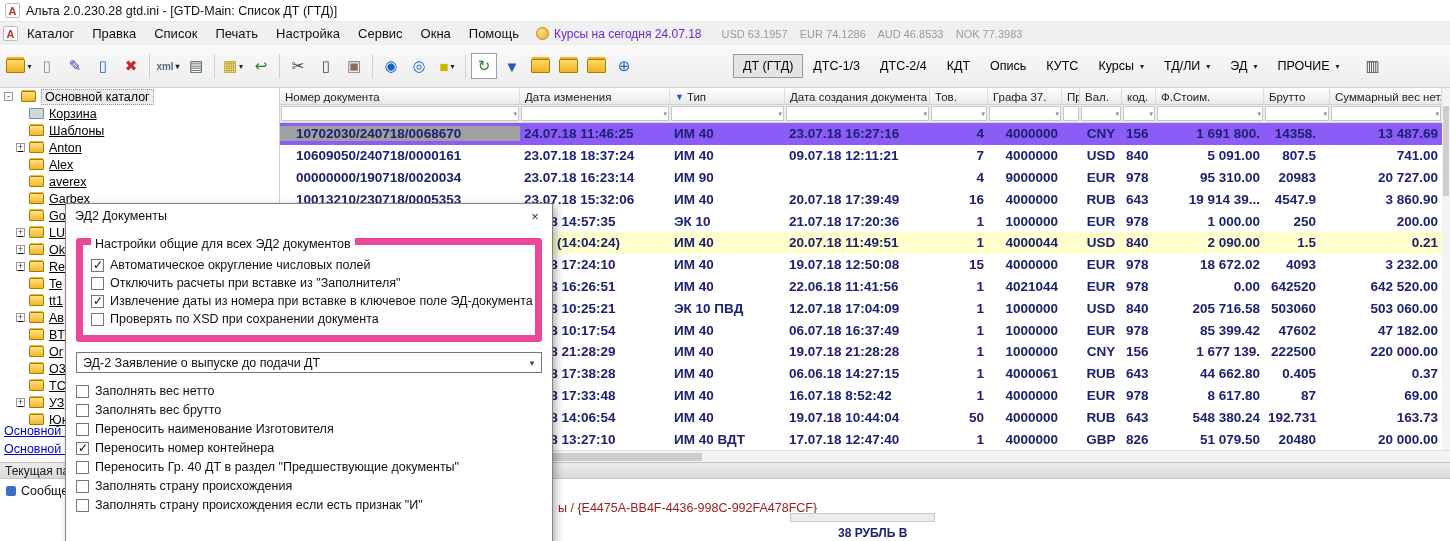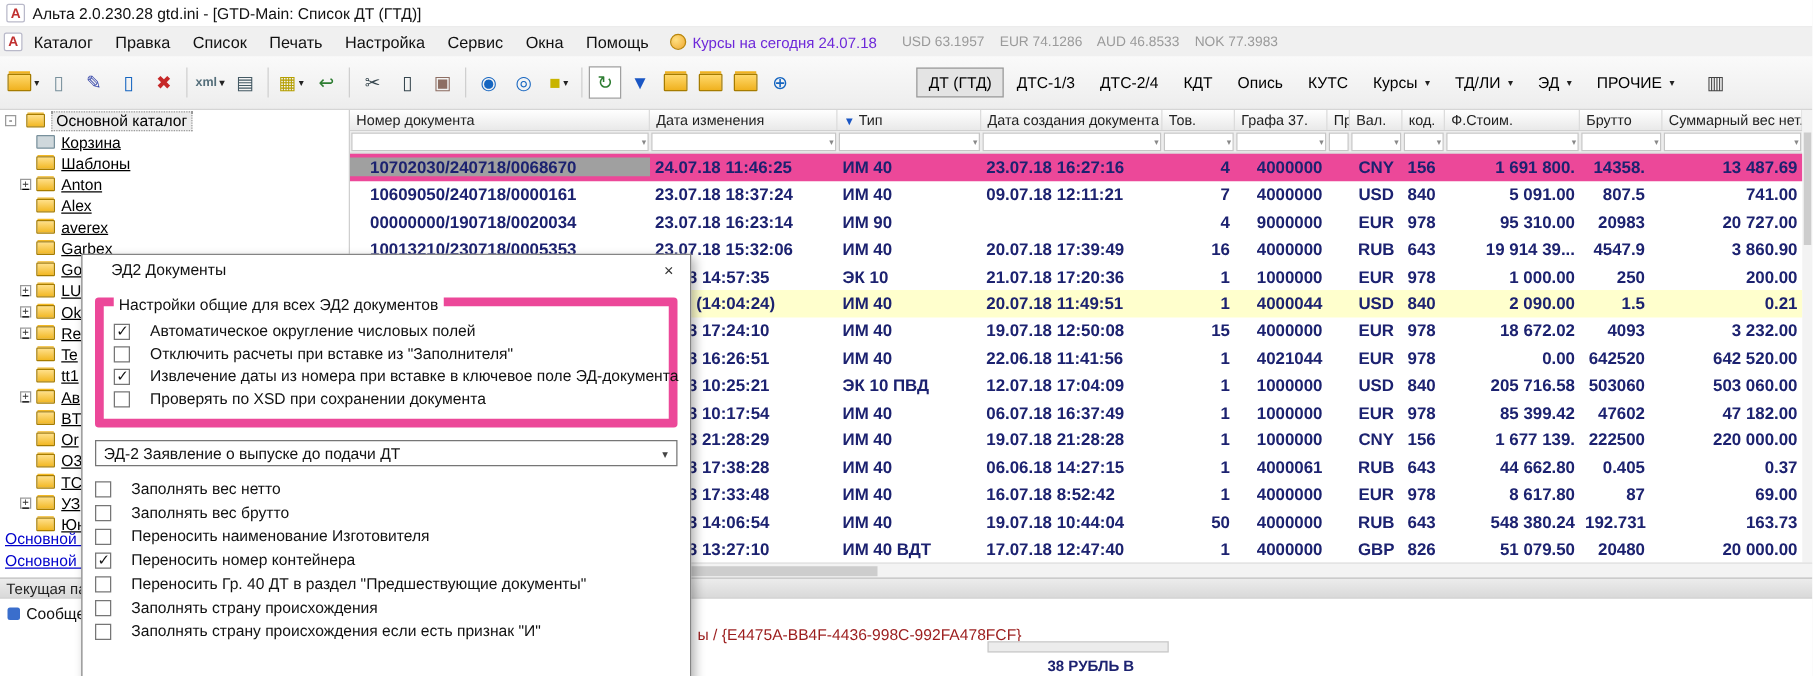--- a/index.html
+++ b/index.html
@@ -53,21 +53,21 @@
   .grid-panel{position:absolute;left:280px;top:88px;width:1162px;height:362px;background:#fff;overflow:hidden;}
   .ghead{display:flex;height:17px;background:linear-gradient(#ffffff,#e9e9e9);border-bottom:1px solid #d0d0d0;font-size:11.5px;color:#222;}
   .hc{flex:none;border-right:1px solid #dcdcdc;padding:2px 0 0 5px;white-space:nowrap;overflow:hidden;display:flex;align-items:center;gap:3px;}
   .sort-icon{color:#1a56c4;font-size:9px;}
   .gfilter{display:flex;height:18px;background:#ededed;border-bottom:1px solid #d8d8d8;}
   .fc{flex:none;padding:1px;}
   .fbox{height:100%;background:#fff;border:1px solid #c6c6c6;display:flex;justify-content:flex-end;align-items:center;}
   .fcaret{font-size:7px;color:#888;padding-right:1px;}
   .grow{display:flex;height:21.8px;align-items:center;font-weight:bold;font-size:13.5px;color:#1c2270;}
   .gc{flex:none;overflow:hidden;white-space:pre;padding:0 4px;}
-  .grow.selected{background:#ec4899;justify-content:center;}
+  .grow.selected{background:#8b5cf6;justify-content:center;}
   .grow.selected .w0{background:#a0a0a0;}
   .grow.highlight{background:#ffffcd;}
   .w0{width:240px}.w1{width:150px}.w2{width:115px}.w3{width:145px}.w4{width:58px}.w5{width:74px}.w6{width:18px}.w7{width:42px}.w8{width:34px}.w9{width:108px}.w10{width:66px}.w11{width:112px}
   .gc.w0{padding-left:16px;}
   .gc.w4,.gc.w5,.gc.w9,.gc.w10,.gc.w11{text-align:right;}
   .gc.w10{padding-right:14px;}
   .gc.w7{text-align:center;}
 
   
   .vscroll{position:absolute;left:1442px;top:88px;width:8px;height:362px;background:#f3f3f3;}
@@ -79,26 +79,26 @@
   .folderbar{position:absolute;left:0;top:462px;width:100%;height:17px;background:linear-gradient(#ececec,#d9d9d9);border-top:1px solid #c0c0c0;border-bottom:1px solid #c6c6c6;font-size:12px;display:flex;align-items:center;padding-left:5px;color:#222;}
   .bottom-panel{position:absolute;left:0;top:479px;width:100%;height:62px;background:#fff;}
   .msg-label{position:absolute;left:6px;top:5px;font-size:12.5px;display:flex;align-items:center;gap:5px;color:#111;}
   .msg-icon{width:10px;height:10px;background:#3a6ecc;border-radius:2px;flex:none;}
   .guid-text{position:absolute;left:558px;top:22px;font-size:12.5px;color:#9b1c1c;white-space:pre;}
   .mini-scroll{position:absolute;left:790px;top:34px;width:145px;height:9px;background:#ececec;border:1px solid #c9c9c9;}
   .bottom-fragment{position:absolute;left:838px;top:47px;font-size:12px;font-weight:bold;color:#1c2270;white-space:nowrap;}
 
   
   .dialog{position:absolute;left:65px;top:203px;width:488px;height:345px;background:#fff;border:1px solid #848484;box-shadow:3px 3px 8px rgba(0,0,0,.3);z-index:20;font-size:12.5px;color:#111;}
-  .dlg-title{height:24px;display:flex;align-items:center;justify-content:space-between;padding-left:23px;}
+  .dlg-title{height:24px;display:flex;align-items:center;justify-content:space-between;padding-left:9px;}
   .dlg-close{width:34px;height:24px;display:flex;align-items:center;justify-content:center;font-size:13px;color:#333;}
   .dlg-body{padding:2px 10px 0;}
   .groupbox{border:7px solid #ec4899;border-radius:3px;position:relative;margin-top:8px;padding:10px 8px 6px;}
   .gb-label{position:absolute;top:-8px;left:8px;background:#fff;padding:0 4px;white-space:nowrap;}
-  .cbrow{display:flex;align-items:center;gap:16px;height:16px;margin:2px 0;white-space:nowrap;}
+  .cbrow{display:flex;align-items:center;gap:6px;height:16px;margin:2px 0;white-space:nowrap;}
   .cbox{width:13px;height:13px;border:1px solid #767676;background:#fff;flex:none;position:relative;}
   .checked .cbox::after{content:"✓";position:absolute;left:1px;top:-2px;font-size:12px;color:#111;}
   .combo{margin:10px 0;height:21px;border:1px solid #767676;background:#fff;display:flex;align-items:center;justify-content:space-between;padding-left:6px;white-space:nowrap;}
   .combo-arrow{width:18px;text-align:center;font-size:9px;color:#444;flex:none;}
   .cb-list{margin-top:10px;}
   .cb-list .cbrow{margin:3px 0;}
 </style>
 </head>
 <body>
 

